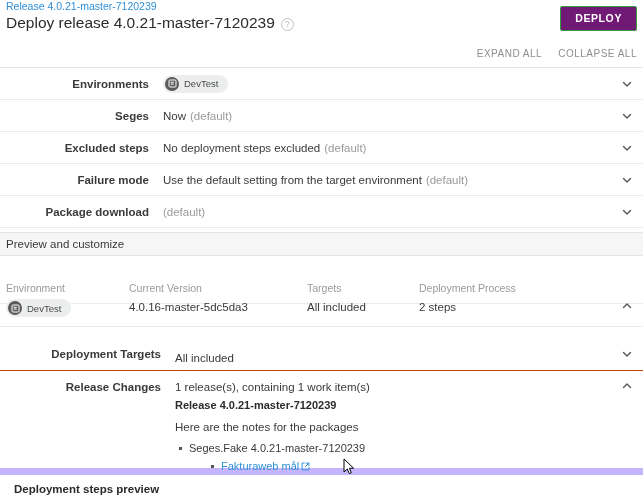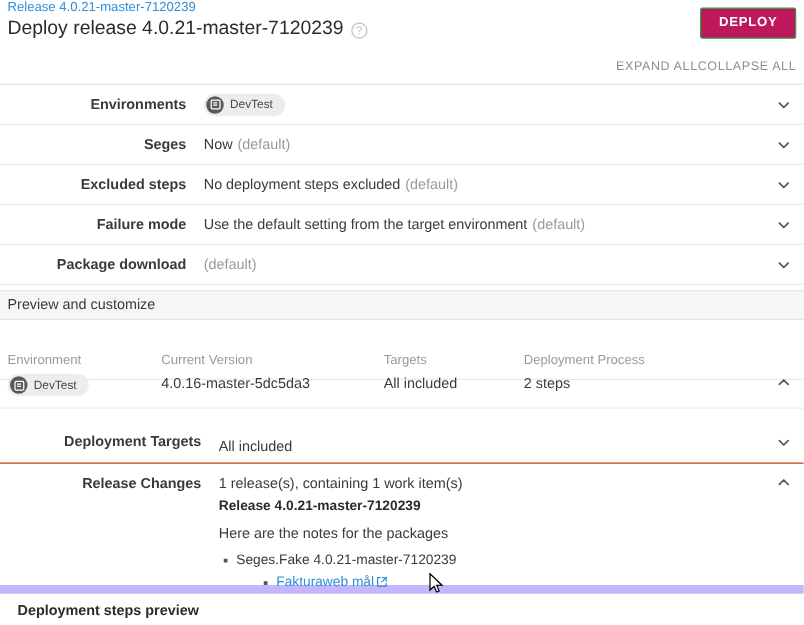--- a/index.html
+++ b/index.html
@@ -25,30 +25,30 @@
   }
   .page-title { font-size: 15.5px; font-weight: 400; color: #2b2b2b; line-height: 20px; white-space: nowrap; }
   .help-icon {
     width: 13px; height: 13px; border-radius: 50%;
     border: 1px solid #c2c2c2; color: #bdbdbd;
     font-size: 9px; line-height: 11px; text-align: center;
     display: inline-block; margin-top: 2px;
   }
   .deploy-btn {
     position: absolute; right: 6px; top: 6px;
-    background: #be185d; border: 1px solid #359a40;
+    background: #701a75; border: 1px solid #359a40;
     color: #ffffff; font-size: 10.5px; font-weight: bold;
     letter-spacing: .6px;
     padding: 6px 14px; border-radius: 2px; cursor: pointer;
     line-height: 11px;
   }
 
   .expand-row {
     position: absolute; right: 6px; top: 48px;
-    display: flex; 
+    display: flex; gap: 16px;
     font-size: 10px; letter-spacing: .5px; color: #8e8e8e; margin-left: 43px;
   }
   .expand-row span { cursor: pointer; }
 
   .top-rule {
     position: absolute; left: 0; right: 0; top: 67px;
     height: 1px; background: #e4e4e4;
   }
 
   

